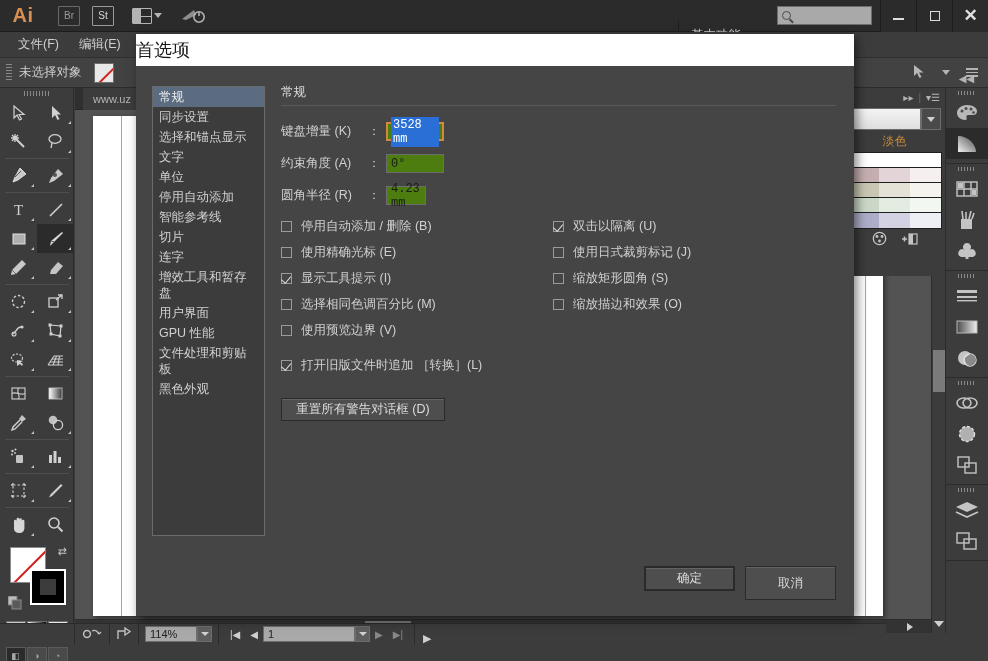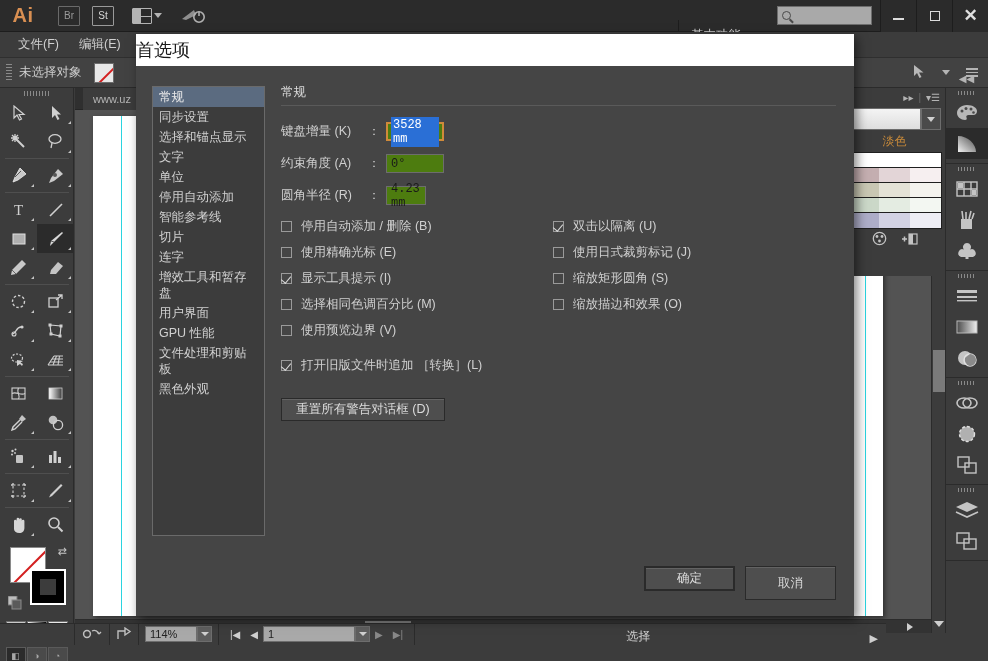--- a/index.html
+++ b/index.html
@@ -787,21 +787,20 @@
     <div class="sb-cell">
       <span class="nav-arrow on">|◀</span>
       <span class="nav-arrow on">◀</span>
       <div class="page-field">1</div>
       <div class="drop-btn">
           <i></i>
         </div>
       <span class="nav-arrow">▶</span>
       <span class="nav-arrow">▶|</span>
     </div>
-    <div class="sb-status">选择</div>
     <div class="sb-play">▶</div>
   </div>
 
   <div class="dlg">
     <div class="dlg-title">首选项</div>
     <div class="dlg-body">
 
       <div class="dlg-list">
         <div class="dlg-list-item sel">常规</div>
         <div class="dlg-list-item">同步设置</div>

